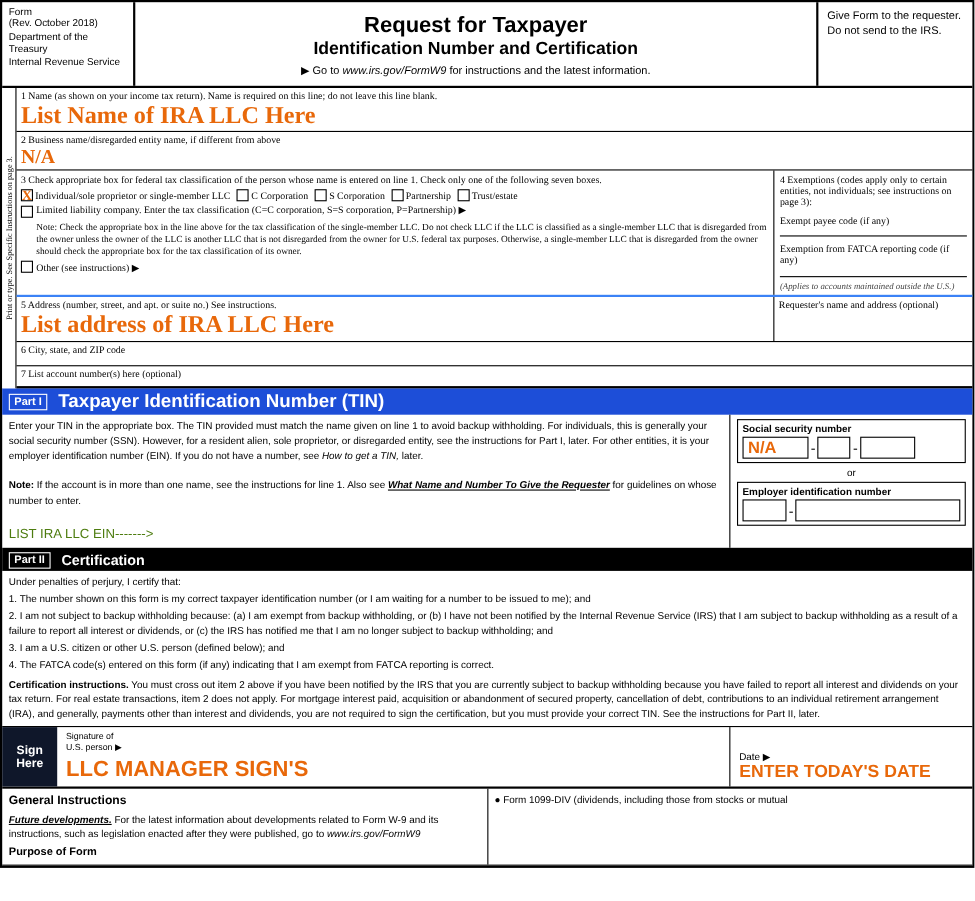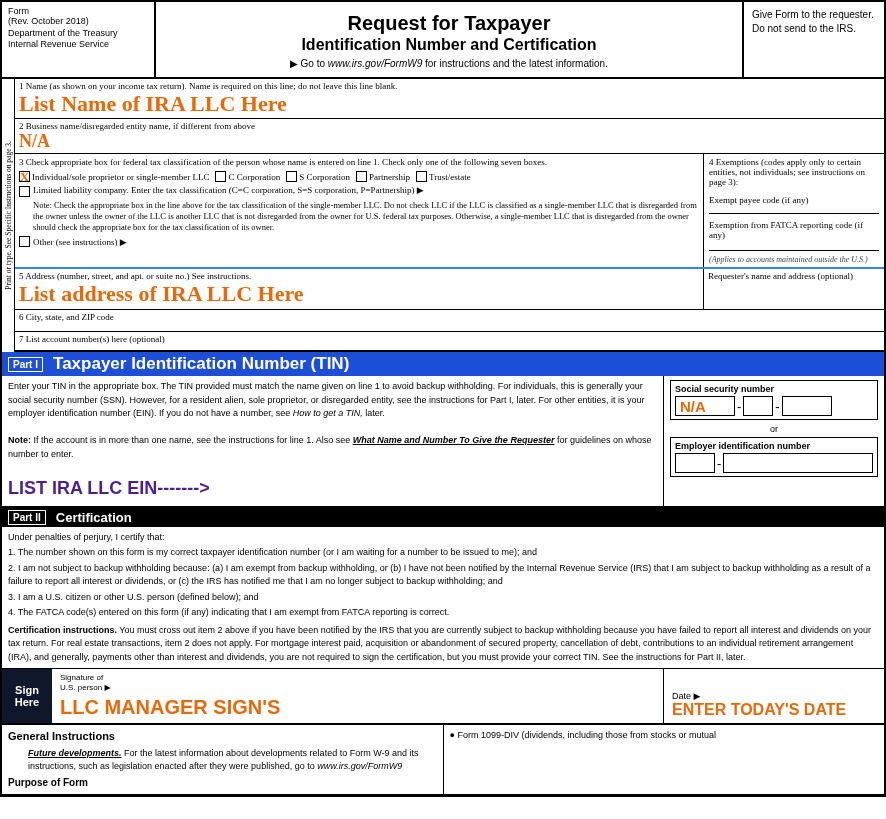--- a/index.html
+++ b/index.html
@@ -2,21 +2,21 @@
 <html><head>
   <meta charset="utf-8">
   <style>
     * { box-sizing: border-box; margin: 0; padding: 0; }
     body { font-family: Arial, sans-serif; font-size: 11px; background: #fff; color: #000; width: 886px; }
     
     .page { width: 886px; border: 2px solid #000; }
     
     
     .header { display: flex; border-bottom: 2px solid #000; }
-    .header-form { width: 154px; border-right: 2px solid #000; padding: 4px 6px; }
+    .header-form { width: 121px; border-right: 2px solid #000; padding: 4px 6px; }
     .header-form .w9-title { font-size: 36px; font-weight: bold; line-height: 1; }
     .header-form .form-sub { font-size: 9px; line-height: 1.3; }
     .header-center { flex: 1; text-align: center; padding: 8px 10px; border-right: 2px solid #000; }
     .header-center .main-title { font-size: 20px; font-weight: bold; line-height: 1.3; }
     .header-center .sub-title { font-size: 16px; font-weight: bold; }
     .header-center .goto-line { font-size: 10px; margin-top: 4px; }
     .header-right { width: 140px; padding: 6px 8px; font-size: 10px; line-height: 1.4; }
     .orange-text { color: #E8680A; font-size: 22px; font-weight: bold; }
     .orange-medium { color: #E8680A; font-size: 18px; font-weight: bold; }
   </style>
@@ -137,21 +137,21 @@
     <span style="font-size:10px; font-weight:bold; border:1px solid #fff; padding:1px 4px;">Part I</span>
     <span style="font-size:17px; font-weight:bold;">Taxpayer Identification Number (TIN)</span>
   </div>
 
   <div style="display:flex; border-bottom:2px solid #000;">
     <div style="flex:1; padding:4px 6px; border-right:1px solid #000; font-size:9px; line-height:1.5;">
       <span>Enter your TIN in the appropriate box. The TIN provided must match the name given on line 1 to avoid backup withholding. For individuals, this is generally your social security number (SSN). However, for a resident alien, sole proprietor, or disregarded entity, see the instructions for Part I, later. For other entities, it is your employer identification number (EIN). If you do not have a number, see </span><span style="font-style:italic;">How to get a TIN,</span><span> later.</span>
       <br><br>
       <span style="font-weight:bold;">Note:</span><span> If the account is in more than one name, see the instructions for line 1. Also see </span><span style="font-style:italic; font-weight:bold; text-decoration:underline;">What Name and Number To Give the Requester</span><span> for guidelines on whose number to enter.</span>
       <br><br>
-      <span style="color:#4c1d95; font-size:18px; font-weight:bold;">LIST IRA LLC EIN-------&gt;</span>
+      <span style="color:#4d7c0f; font-size:12px; font-weight:normal;">LIST IRA LLC EIN-------&gt;</span>
     </div>
     <div style="width:220px; padding:4px 6px;">
 
       <div style="border:1px solid #000; padding:3px 4px; margin-bottom:4px;">
         <div style="font-size:9px; font-weight:bold;">Social security number</div>
         <div style="display:flex; align-items:center; gap:2px; margin-top:2px;">
           <div style="border:1px solid #000; min-height:20px; min-width:60px; display:flex; align-items:center; padding:0 4px;">
             <span style="color:#E8680A; font-size:15px; font-weight:bold;">N/A</span>
           </div>
           <span style="font-size:13px;">-</span>
@@ -203,21 +203,21 @@
     </div>
     <div style="width:220px; padding:4px 8px; display:flex; flex-direction:column; justify-content:flex-end;">
       <div style="font-size:9px;">Date ▶</div>
       <div style="color:#E8680A; font-size:16px; font-weight:bold;">ENTER TODAY'S DATE</div>
     </div>
   </div>
 
   <div style="display:flex; border-bottom:1px solid #000;">
     <div style="flex:1; padding:4px 6px; border-right:1px solid #000; font-size:9px; line-height:1.4;">
       <div style="font-size:11px; font-weight:bold; margin-bottom:2px;">General Instructions</div>
-      <div style="margin-top:3px;margin-left:20px;">
+      <div style="margin-top:3px;">
         <span style="font-weight:bold; font-style:italic; text-decoration:underline;">Future developments.</span><span> For the latest information about developments related to Form W-9 and its instructions, such as legislation enacted after they were published, go to </span><span style="font-style:italic;">www.irs.gov/FormW9</span>
       </div>
       <div style="margin-top:4px; font-weight:bold; font-size:10px;">Purpose of Form</div>
 
     </div>
     <div style="flex:1; padding:4px 6px; font-size:9px; line-height:1.4;">
       <div>● Form 1099-DIV (dividends, including those from stocks or mutual</div>
     </div>
   </div>
 </div>

